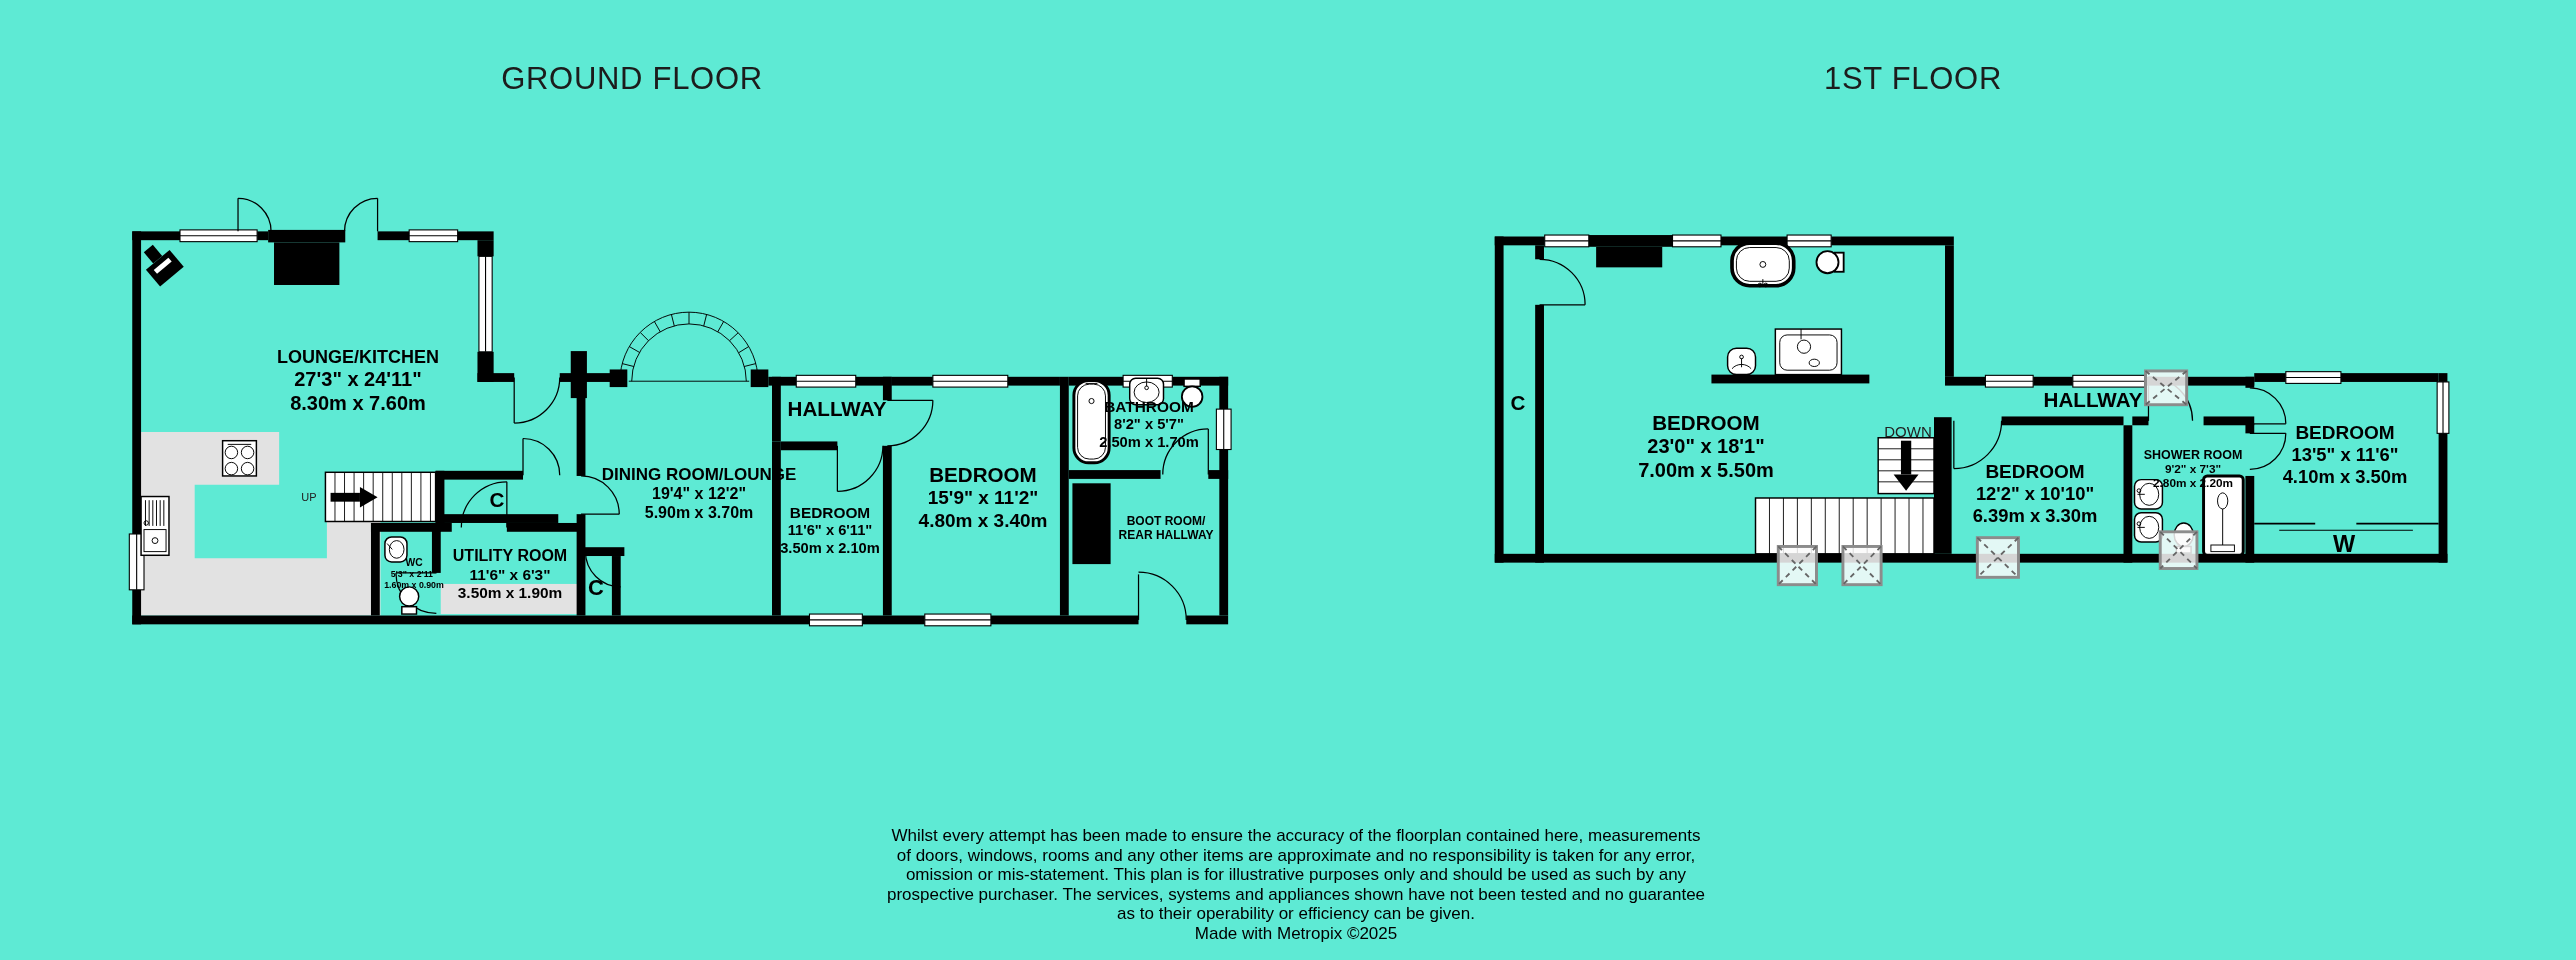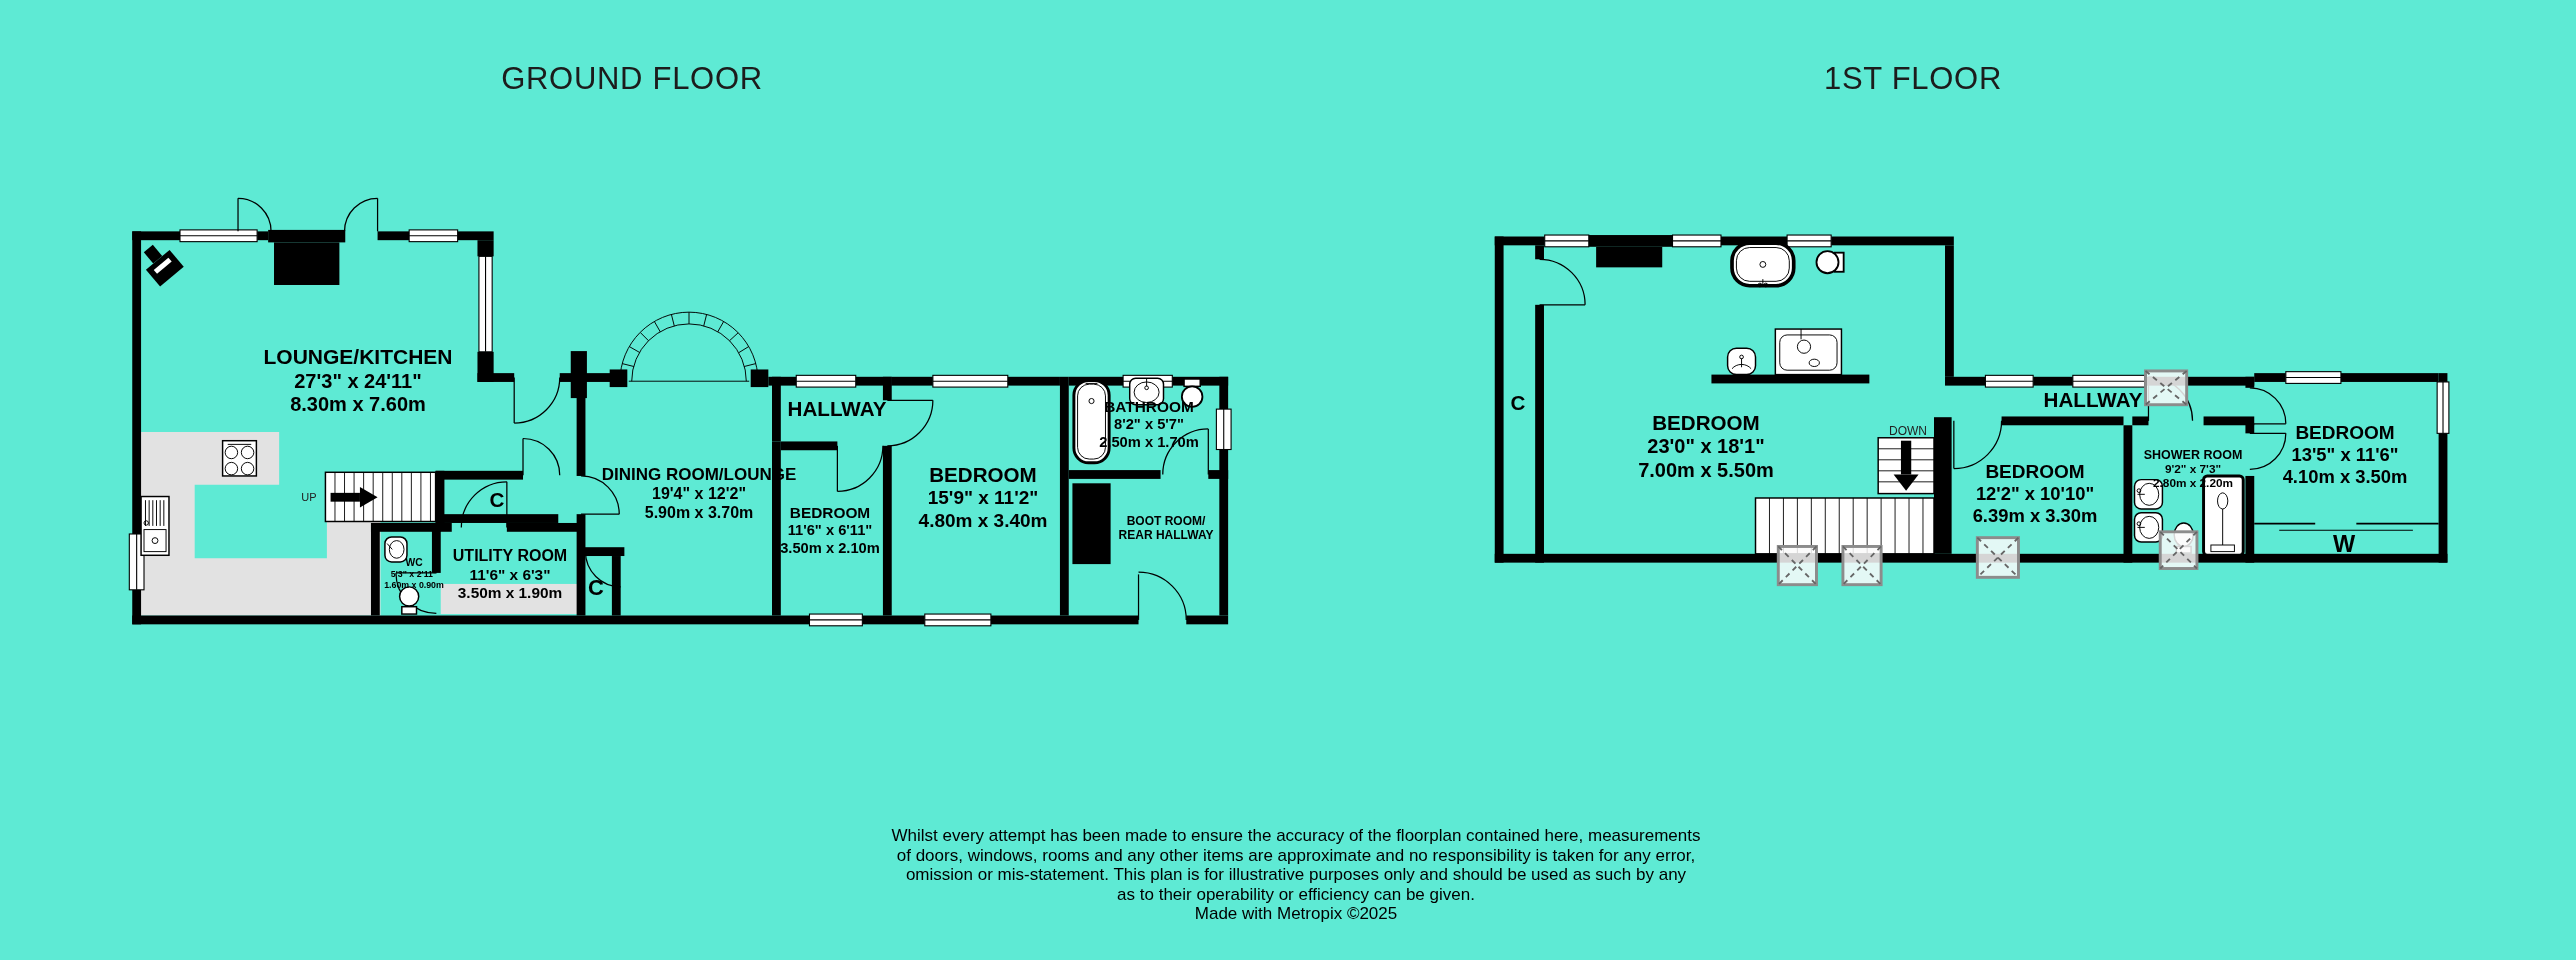--- a/index.html
+++ b/index.html
@@ -393,21 +393,21 @@
             <line x1="2991" y1="724" x2="2941" y2="774" stroke="#666" stroke-width="2.5" stroke-dasharray="7,6"></line>
           </g>
     </g>
   </g>
 </svg>
 
 <div class="floor-title" style="left:632px;top:79px;">GROUND FLOOR</div>
 <div class="floor-title" style="left:1913px;top:79px;">1ST FLOOR</div>
 
 <div class="room" style="left:358px;top:381px;font-size:20px;">
-  <span class="dim" style="font-size:21px;">LOUNGE/KITCHEN</span>
+  <span class="dim" style="font-size:18px;">LOUNGE/KITCHEN</span>
   <span class="dim">27'3"  x 24'11"</span>
   <span class="dim">8.30m  x 7.60m</span>
 </div>
 <div class="room" style="left:699px;top:494px;font-size:16px;">
   <span class="dim" style="font-size:17px;">DINING ROOM/LOUNGE</span>
   <span class="dim">19'4"  x 12'2"</span>
   <span class="dim">5.90m  x 3.70m</span>
 </div>
 <div class="room" style="left:837px;top:409px;font-size:20.6px;">
   <span class="dim">HALLWAY</span>
@@ -463,24 +463,25 @@
   <span class="dim">9'2"  x 7'3"</span>
   <span class="dim">2.80m  x 2.20m</span>
 </div>
 <div class="room" style="left:2345px;top:455px;font-size:18.4px;">
   <span class="dim" style="font-size:19px;">BEDROOM</span>
   <span class="dim">13'5"  x 11'6"</span>
   <span class="dim">4.10m  x 3.50m</span>
 </div>
 <div class="letter" style="left:1518px;top:403px;font-size:20.6px;">C</div>
 <div class="letter" style="left:2344px;top:544px;font-size:23.5px;">W</div>
-<div class="stair-label" style="left:1908px;top:431px;font-size:12px;">DOWN</div>
+<div class="stair-label" style="left:1908px;top:431px;font-size:15px;">DOWN</div>
 
 <div id="disclaimer">
   <div>Whilst every attempt has been made to ensure the accuracy of the floorplan contained here, measurements</div>
   <div>of doors, windows, rooms and any other items are approximate and no responsibility is taken for any error,</div>
   <div>omission or mis-statement. This plan is for illustrative purposes only and should be used as such by any</div>
+  <div>prospective purchaser. The services, systems and appliances shown have not been tested and no guarantee</div>
   <div>as to their operability or efficiency can be given.</div>
   <div>Made with Metropix ©2025</div>
 </div>
 
 </div>
 
 
 </body></html>

